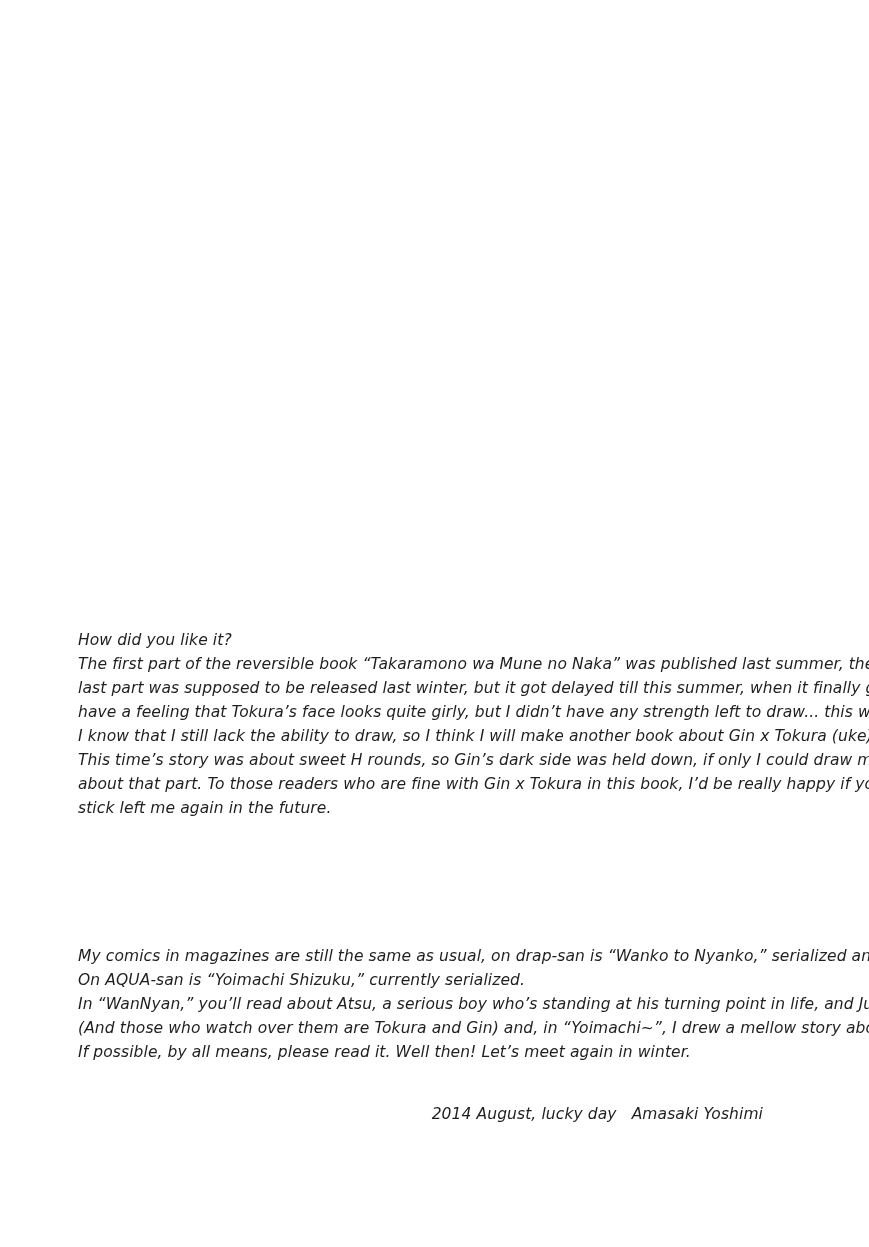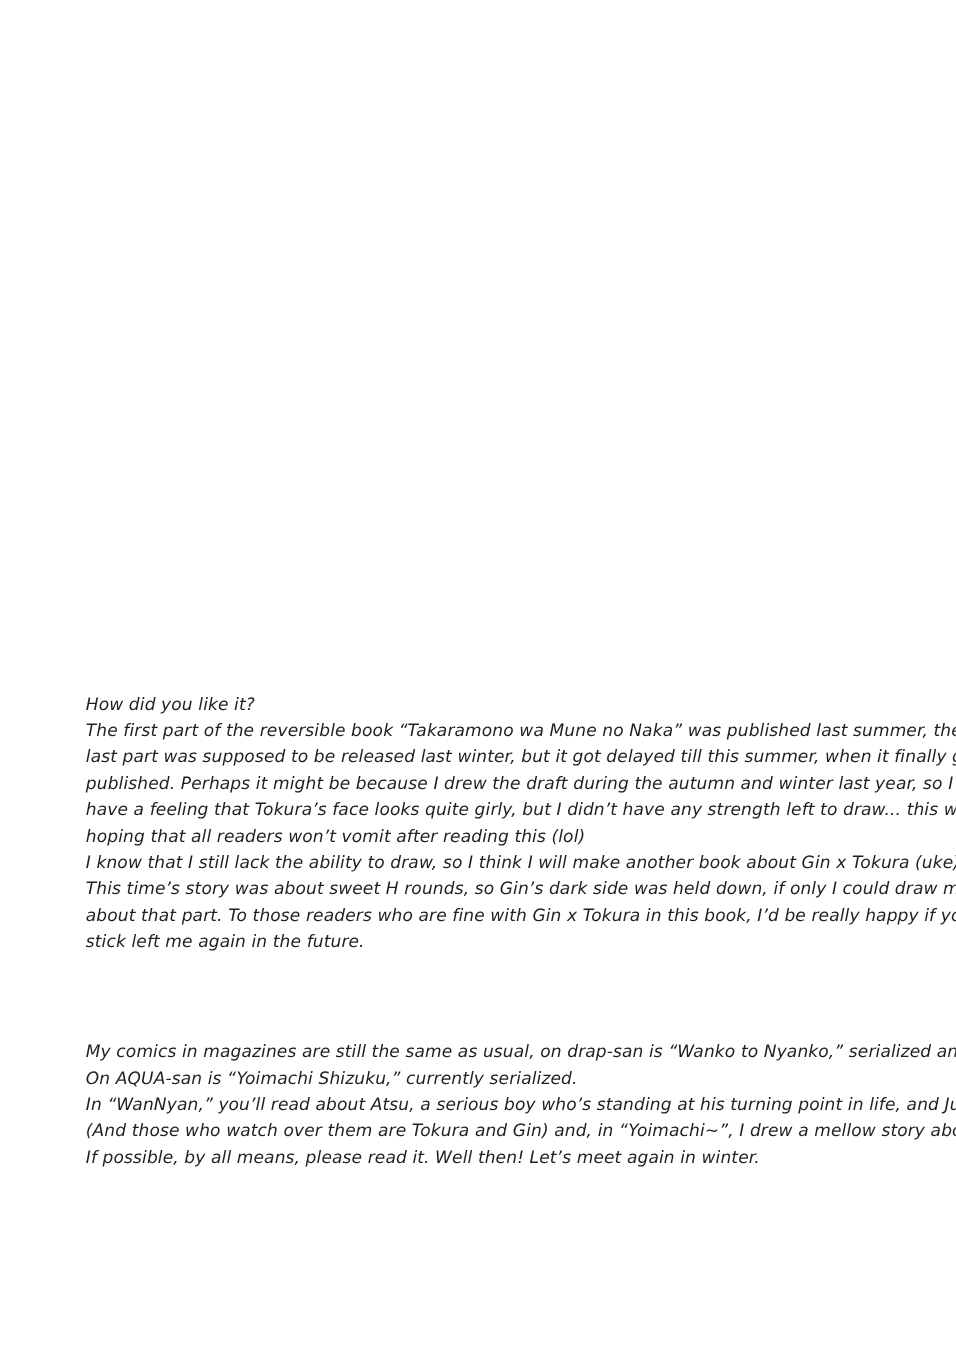--- a/index.html
+++ b/index.html
@@ -54,31 +54,30 @@
 </style>
 </head>
 <body>
 
 <div class="page">
 
   <div class="afterword-text paragraph-1">
       <div class="text-line">How did you like it?</div>
       <div class="text-line">The first part of the reversible book “Takaramono wa Mune no Naka” was published last summer, the</div>
       <div class="text-line">last part was supposed to be released last winter, but it got delayed till this summer, when it finally got</div>
-      <div class="text-line">published. Perhaps it might be because I drew the draft during the autumn and winter last year, so I</div>
       <div class="text-line">have a feeling that Tokura’s face looks quite girly, but I didn’t have any strength left to draw... this was</div>
-      <div class="text-line">hoping that all readers won’t vomit after reading this (lol)</div>
       <div class="text-line">I know that I still lack the ability to draw, so I think I will make another book about Gin x Tokura (uke).</div>
       <div class="text-line">This time’s story was about sweet H rounds, so Gin’s dark side was held down, if only I could draw more</div>
       <div class="text-line">about that part. To those readers who are fine with Gin x Tokura in this book, I’d be really happy if you can</div>
       <div class="text-line">stick left me again in the future.</div>
     </div>
 
   <div class="afterword-text paragraph-2">
       <div class="text-line">My comics in magazines are still the same as usual, on drap-san is “Wanko to Nyanko,” serialized and</div>
       <div class="text-line">On AQUA-san is “Yoimachi Shizuku,” currently serialized.</div>
       <div class="text-line">In “WanNyan,” you’ll read about Atsu, a serious boy who’s standing at his turning point in life, and Junya.</div>
       <div class="text-line">(And those who watch over them are Tokura and Gin) and, in “Yoimachi~”, I drew a mellow story about a 3P.</div>
       <div class="text-line">If possible, by all means, please read it. Well then! Let’s meet again in winter.</div>
     </div>
 
+  <div class="signature">2014 August, lucky day   Amasaki Yoshimi</div>
 
 </div>
 
 </body></html>

